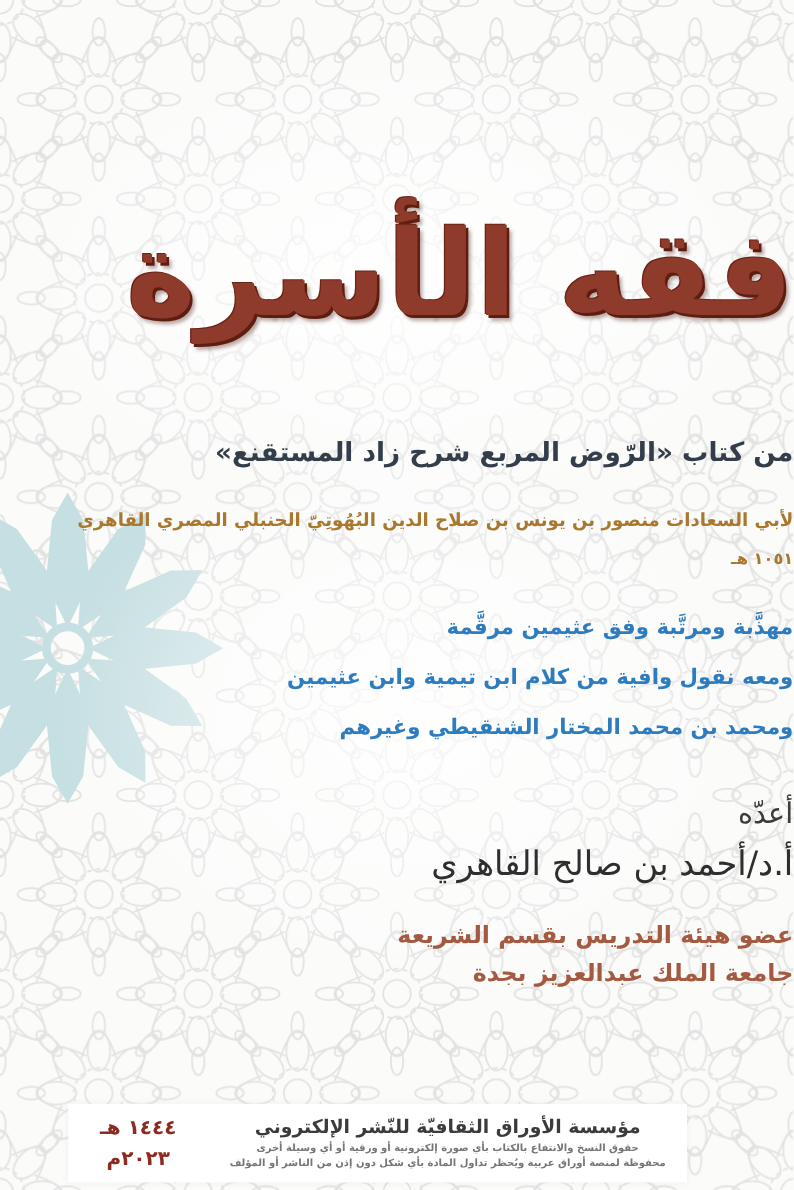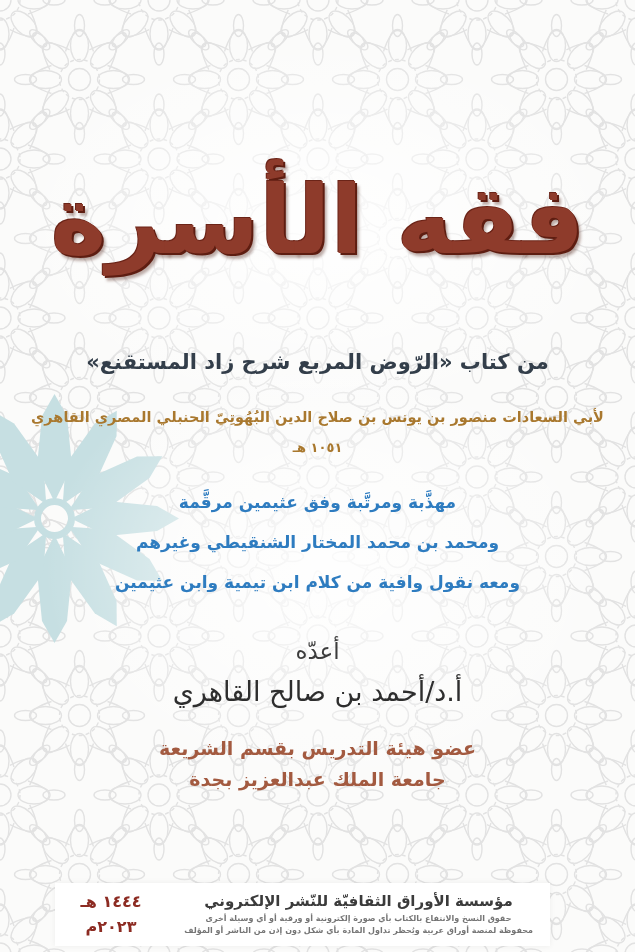--- a/index.html
+++ b/index.html
@@ -10,21 +10,21 @@
     direction:rtl;
   }
   .bg-svg{position:absolute;inset:0;z-index:0;}
   .soft-overlay{
     position:absolute;inset:0;z-index:2;pointer-events:none;
     background:
       radial-gradient(ellipse 420px 260px at 50% 24%, rgba(255,255,255,.92), rgba(255,255,255,0) 75%),
       radial-gradient(ellipse 380px 300px at 52% 60%, rgba(255,255,255,.85), rgba(255,255,255,0) 75%);
   }
   .ornament{position:absolute;left:-78px;top:386px;z-index:1;}
-  .content{position:absolute;inset:0;z-index:3;text-align:center;}
+  .content{position:absolute;inset:0;z-index:3;text-align:right;}
 
   .main-title{
     position:absolute;top:152px;left:0;right:0;
     font-size:95px;font-weight:bold;line-height:1.45;
     color:#8e3b2b;
     text-shadow:
       -1px -1px 0 #6b2418,
       2px 2px 0 #5e1d11,
       4px 5px 3px rgba(70,20,10,.35);
     letter-spacing:-2px;
@@ -135,22 +135,22 @@
 <div class="soft-overlay"></div>
 
 <div class="content">
   <div class="main-title">فقه الأسرة</div>
   <div class="subtitle">من كتاب «الرّوض المربع شرح زاد المستقنع»</div>
   <div class="src-author">لأبي السعادات منصور بن يونس بن صلاح الدين  البُهُوتِيّ الحنبلي المصري القاهري</div>
   <div class="src-death">١٠٥١ هـ</div>
 
   <div class="features">
     <div>مهذَّبة ومرتَّبة وفق عثيمين مرقَّمة</div>
+    <div>ومعه نقول وافية من كلام ابن تيمية وابن عثيمين</div>
     <div>ومحمد بن محمد المختار الشنقيطي وغيرهم</div>
-    <div>ومعه نقول وافية من كلام ابن تيمية وابن عثيمين</div>
   </div>
 
   <div class="prepared-label">أعدّه</div>
   <div class="prepared-by">أ.د/أحمد بن صالح القاهري</div>
 
   <div class="affiliation">
     <div>عضو هيئة التدريس بقسم الشريعة</div>
     <div>جامعة الملك عبدالعزيز بجدة</div>
   </div>
 </div>

